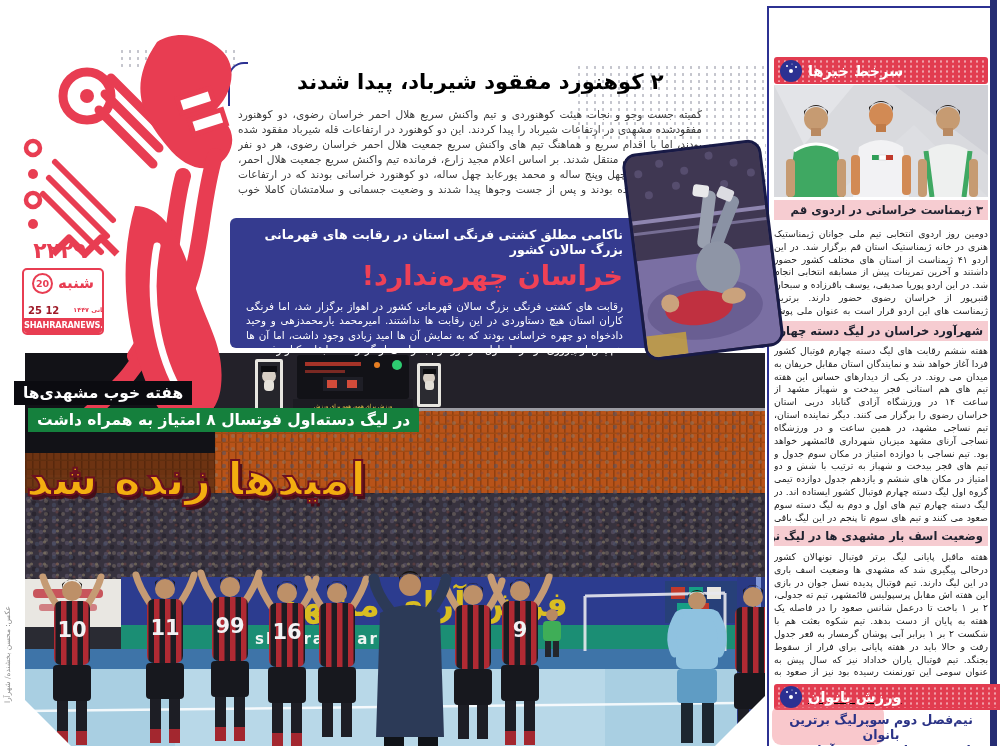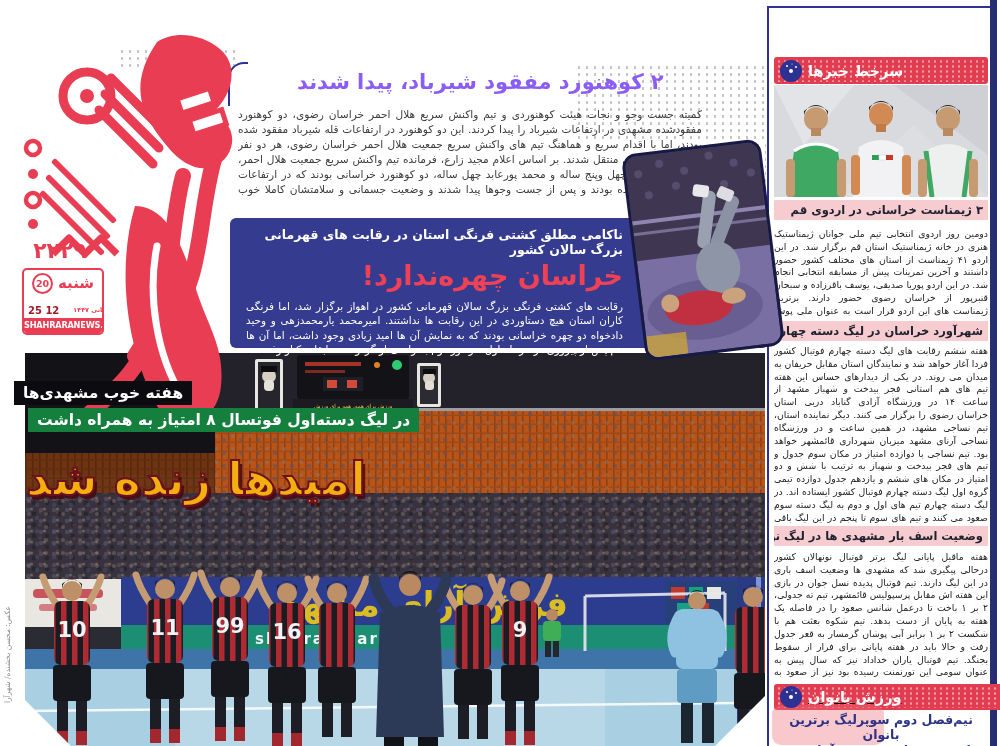--- a/index.html
+++ b/index.html
@@ -38,21 +38,21 @@
   #dateBox{left:22px;top:268px;width:82px;border:2.5px solid var(--red);border-radius:5px;background:#fff;box-sizing:border-box;z-index:3;overflow:hidden;}
   .db-top{display:flex;align-items:center;justify-content:space-between;direction:ltr;padding:3px 8px 1px;}
   .db-circle{width:21px;height:21px;border:2px solid var(--red);border-radius:50%;display:flex;align-items:center;justify-content:center;font-size:9.5px;font-weight:bold;color:var(--red);background:#fff;box-sizing:border-box;}
   .db-day{color:var(--red);font-weight:bold;font-size:15px;line-height:1;}
   .db-mid{display:flex;direction:ltr;align-items:flex-end;gap:14px;padding:1px 4px 2px;}
   .db-greg{font-weight:bold;color:#9e1a28;font-size:10px;white-space:nowrap;}
   .db-fa{flex:1;text-align:right;color:var(--red);font-size:6.4px;font-weight:bold;line-height:1.55;direction:rtl;white-space:nowrap;}
   .db-site{background:var(--red);color:#fff;font-weight:bold;font-size:8.2px;text-align:center;padding:2.5px 0;letter-spacing:-0.2px;}
 
   
-  #topHeadline{left:297px;top:70px;font-size:21px;font-weight:bold;color:#8b5cf6;white-space:nowrap;z-index:2;}
+  #topHeadline{left:297px;top:70px;font-size:21px;font-weight:bold;color:#000000;white-space:nowrap;z-index:2;}
   #topBody{left:238px;top:107px;width:464px;height:94px;font-size:10.6px;line-height:1.42;color:#3c3c3c;text-align:justify;overflow:hidden;z-index:2;}
 
   
   #navyBox{left:230px;top:218px;width:538px;height:130px;background:var(--navy);border-radius:6px;box-sizing:border-box;padding:9px 145px 8px 16px;text-align:right;color:#fff;z-index:1;}
   #navyKicker{font-size:12.5px;font-weight:bold;}
   #navyHeadline{font-size:27px;font-weight:bold;color:#ef4156;margin:3px 0 8px;white-space:nowrap;}
   #navyBody{font-size:10.4px;line-height:1.38;text-align:justify;overflow:hidden;}
 
   #wrestlePhoto{left:633px;top:146px;width:134px;height:202px;transform:rotate(-7deg);border-radius:14px;border:3px solid #181a46;overflow:hidden;background:#4a4060;z-index:4;}
 

